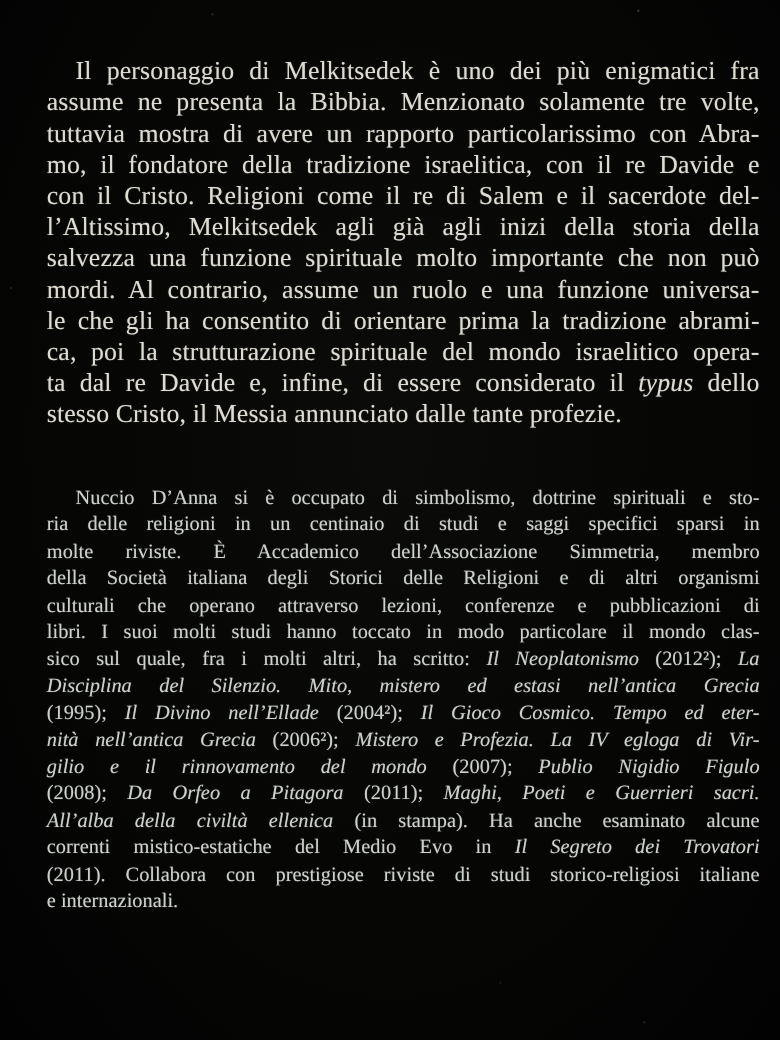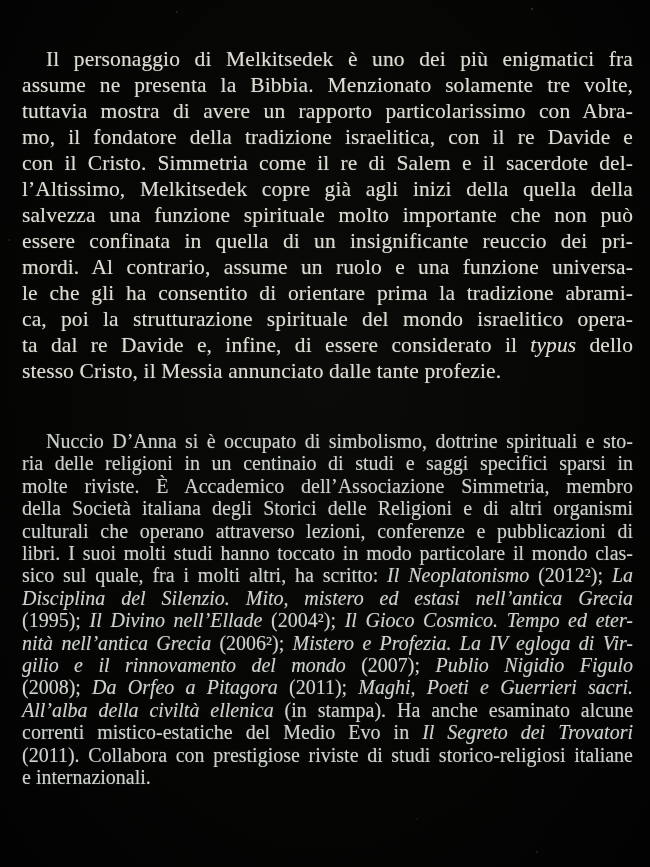--- a/index.html
+++ b/index.html
@@ -10,39 +10,39 @@
   .cover {
     position: relative;
     width: 650px;
     height: 867px;
     overflow: hidden;
     box-sizing: border-box;
     background: radial-gradient(ellipse at 50% 42%, #0b0b09 0%, #060605 55%, #020202 100%);
     font-family: "Liberation Serif", "DejaVu Serif", serif;
   }
   .para {
-    margin: 0 17px 0 22px;
+    margin: 0 17px 0 39px;
     text-rendering: optimizeLegibility;
   }
   .para .line {
     text-align: justify;
     text-align-last: justify;
   }
   .para .line.first { text-indent: 24px; }
   .para .line.last  { text-align-last: left; }
   .synopsis {
     padding-top: 46px;
     font-size: 21.5px;
     line-height: 26px;
     letter-spacing: 0.1px;
     text-shadow: 0 0 1px rgba(226, 224, 214, 0.45);
   }
   .bio {
     padding-top: 46px;
-    font-size: 20px;
+    font-size: 17px;
     line-height: 22.4px;
     text-shadow: 0 0 1px rgba(206, 212, 208, 0.45);
   }
   .it { font-style: italic; }
   
   .speckles {
     position: absolute;
     left: 0; top: 0;
     width: 2px; height: 2px;
     border-radius: 50%;
@@ -61,24 +61,23 @@
 </head>
 <body>
 
 <div class="cover">
   <div class="speckles"></div>
   <section class="para synopsis" style="color: rgb(222, 219, 210);">
       <div class="line first"><span class="">Il personaggio di Melkitsedek è uno dei più enigmatici fra</span></div>
       <div class="line"><span class="">assume ne presenta la Bibbia. Menzionato solamente tre volte,</span></div>
       <div class="line"><span class="">tuttavia mostra di avere un rapporto particolarissimo con Abra-</span></div>
       <div class="line"><span class="">mo, il fondatore della tradizione israelitica, con il re Davide e</span></div>
-      <div class="line"><span class="">con il Cristo. Simmetria come il re di Salem e il sacerdote del-</span></div>
-      <div class="line"><span class="">l’Altissimo, Melkitsedek copre già agli inizi della quella della</span></div>
+      <div class="line"><span class="">con il Cristo. Religioni come il re di Salem e il sacerdote del-</span></div>
+      <div class="line"><span class="">l’Altissimo, Melkitsedek agli già agli inizi della storia della</span></div>
       <div class="line"><span class="">salvezza una funzione spirituale molto importante che non può</span></div>
-      <div class="line"><span class="">essere confinata in quella di un insignificante reuccio dei pri-</span></div>
       <div class="line"><span class="">mordi. Al contrario, assume un ruolo e una funzione universa-</span></div>
       <div class="line"><span class="">le che gli ha consentito di orientare prima la tradizione abrami-</span></div>
       <div class="line"><span class="">ca, poi la strutturazione spirituale del mondo israelitico opera-</span></div>
       <div class="line"><span class="">ta dal re Davide e, infine, di essere considerato il </span><span class="it">typus</span><span class=""> dello</span></div>
       <div class="line last"><span class="">stesso Cristo, il Messia annunciato dalle tante profezie.</span></div>
     </section>
   <section class="para bio" style="color: rgb(204, 209, 205);">
       <div class="line first"><span class="">Nuccio D’Anna si è occupato di simbolismo, dottrine spirituali e sto-</span></div>
       <div class="line"><span class="">ria delle religioni in un centinaio di studi e saggi specifici sparsi in</span></div>
       <div class="line"><span class="">molte riviste. È Accademico dell’Associazione Simmetria, membro</span></div>

